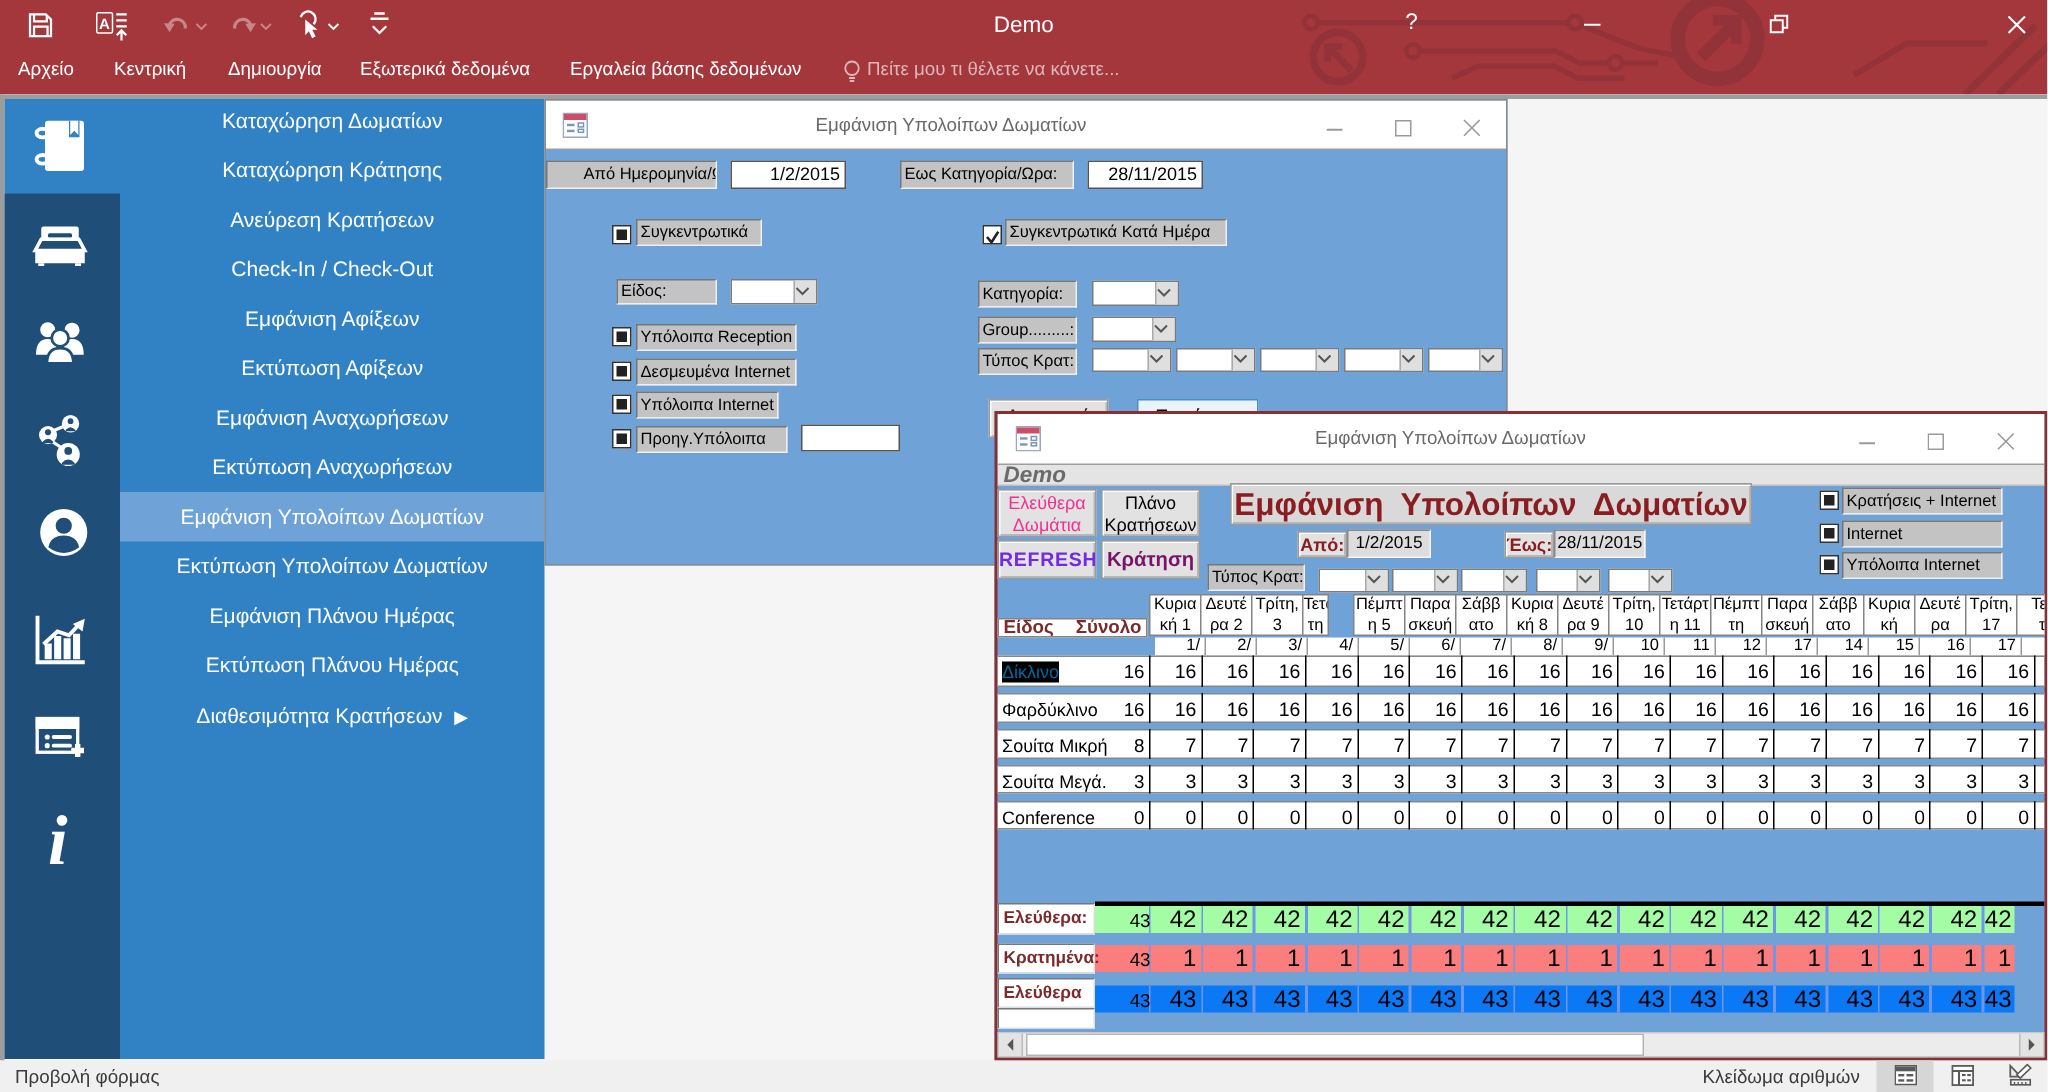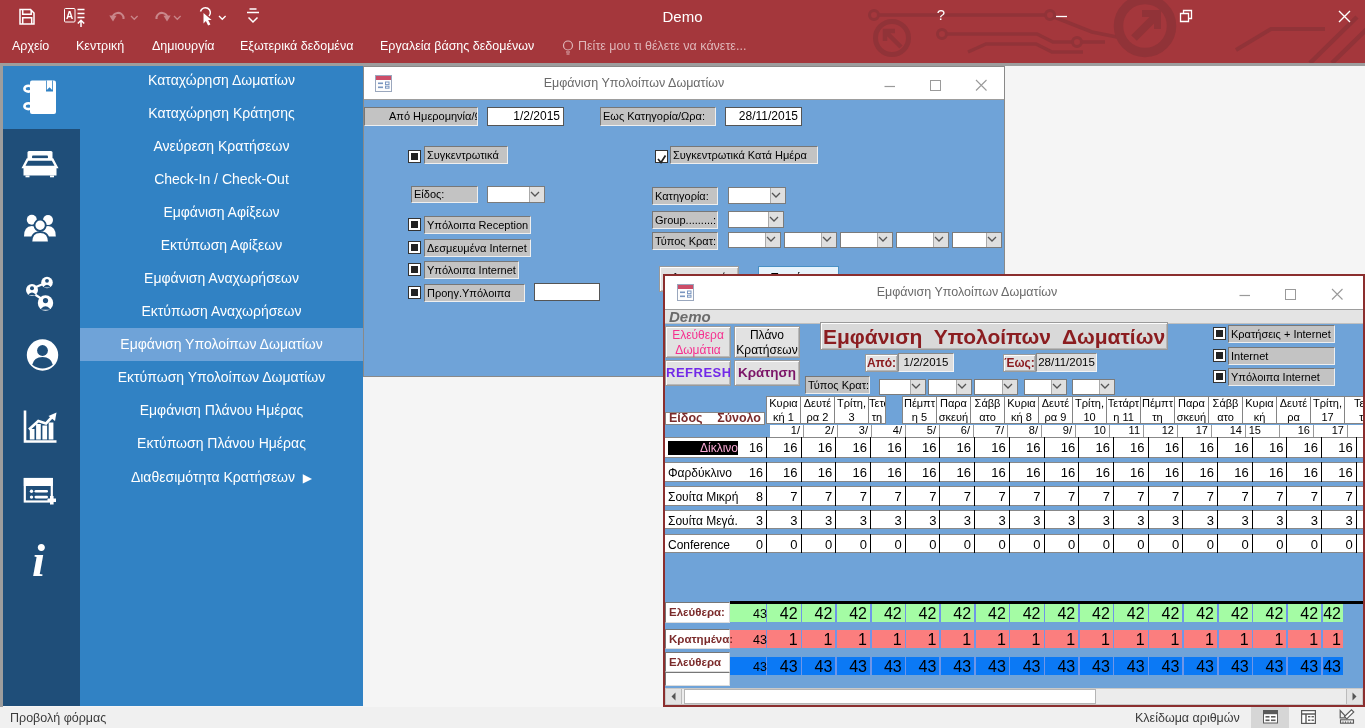--- a/index.html
+++ b/index.html
@@ -378,26 +378,26 @@
 <div class="abs" style="left:241.0px;top:149px;width:34.0px;height:11.5px;background:#fff;border-right:1px solid #999;font-size:11px;text-align:right;padding-right:3px;line-height:11px;">5/</div>
 <div class="abs" style="left:275.0px;top:149px;width:34.0px;height:11.5px;background:#fff;border-right:1px solid #999;font-size:11px;text-align:right;padding-right:3px;line-height:11px;">6/</div>
 <div class="abs" style="left:309.0px;top:149px;width:34.0px;height:11.5px;background:#fff;border-right:1px solid #999;font-size:11px;text-align:right;padding-right:3px;line-height:11px;">7/</div>
 <div class="abs" style="left:343.0px;top:149px;width:34.0px;height:11.5px;background:#fff;border-right:1px solid #999;font-size:11px;text-align:right;padding-right:3px;line-height:11px;">8/</div>
 <div class="abs" style="left:377.0px;top:149px;width:34.0px;height:11.5px;background:#fff;border-right:1px solid #999;font-size:11px;text-align:right;padding-right:3px;line-height:11px;">9/</div>
 <div class="abs" style="left:411.0px;top:149px;width:34.0px;height:11.5px;background:#fff;border-right:1px solid #999;font-size:11px;text-align:right;padding-right:3px;line-height:11px;">10</div>
 <div class="abs" style="left:445.0px;top:149px;width:34.0px;height:11.5px;background:#fff;border-right:1px solid #999;font-size:11px;text-align:right;padding-right:3px;line-height:11px;">11</div>
 <div class="abs" style="left:479.0px;top:149px;width:34.0px;height:11.5px;background:#fff;border-right:1px solid #999;font-size:11px;text-align:right;padding-right:3px;line-height:11px;">12</div>
 <div class="abs" style="left:513.0px;top:149px;width:34.0px;height:11.5px;background:#fff;border-right:1px solid #999;font-size:11px;text-align:right;padding-right:3px;line-height:11px;">17</div>
 <div class="abs" style="left:547.0px;top:149px;width:34.0px;height:11.5px;background:#fff;border-right:1px solid #999;font-size:11px;text-align:right;padding-right:3px;line-height:11px;">14</div>
-<div class="abs" style="left:581.0px;top:149px;width:34.0px;height:11.5px;background:#fff;border-right:1px solid #999;font-size:11px;text-align:right;padding-right:18px;line-height:11px;">15</div>
+<div class="abs" style="left:581.0px;top:149px;width:34.0px;height:11.5px;background:#fff;border-right:1px solid #999;font-size:11px;text-align:right;padding-right:3px;line-height:11px;">15</div>
 <div class="abs" style="left:615.0px;top:149px;width:34.0px;height:11.5px;background:#fff;border-right:1px solid #999;font-size:11px;text-align:right;padding-right:3px;line-height:11px;">16</div>
 <div class="abs" style="left:649.0px;top:149px;width:34.0px;height:11.5px;background:#fff;border-right:1px solid #999;font-size:11px;text-align:right;padding-right:3px;line-height:11px;">17</div>
 <div class="abs" style="left:683.0px;top:149px;width:34.0px;height:11.5px;background:#fff;border-right:1px solid #999;font-size:11px;text-align:right;padding-right:3px;line-height:11px;"></div>
 <div class="abs" style="left:0;top:161px;width:698px;height:21px;background:#fff;border-top:1px solid #888;border-bottom:1px solid #888;"></div>
-<div class="abs" style="left:3px;top:165px;font-size:12px;"><span style="background:#000;color:#f9a8d4;padding-left:32px;">Δίκλινο</span></div>
+<div class="abs" style="left:3px;top:165px;font-size:12px;"><span style="background:#000;color:#0369a1;">Δίκλινο</span></div>
 <div class="num" style="left:40px;top:165px;width:58px;font-size:12.5px;">16</div>
 <div class="abs" style="left:100.9px;top:161px;width:1px;height:21px;background:#000;"></div>
 <div class="abs" style="left:135.6px;top:161px;width:1px;height:21px;background:#000;"></div>
 <div class="abs" style="left:170.3px;top:161px;width:1px;height:21px;background:#000;"></div>
 <div class="abs" style="left:205.0px;top:161px;width:1px;height:21px;background:#000;"></div>
 <div class="abs" style="left:239.7px;top:161px;width:1px;height:21px;background:#000;"></div>
 <div class="abs" style="left:274.4px;top:161px;width:1px;height:21px;background:#000;"></div>
 <div class="abs" style="left:309.1px;top:161px;width:1px;height:21px;background:#000;"></div>
 <div class="abs" style="left:343.8px;top:161px;width:1px;height:21px;background:#000;"></div>
 <div class="abs" style="left:378.5px;top:161px;width:1px;height:21px;background:#000;"></div>

